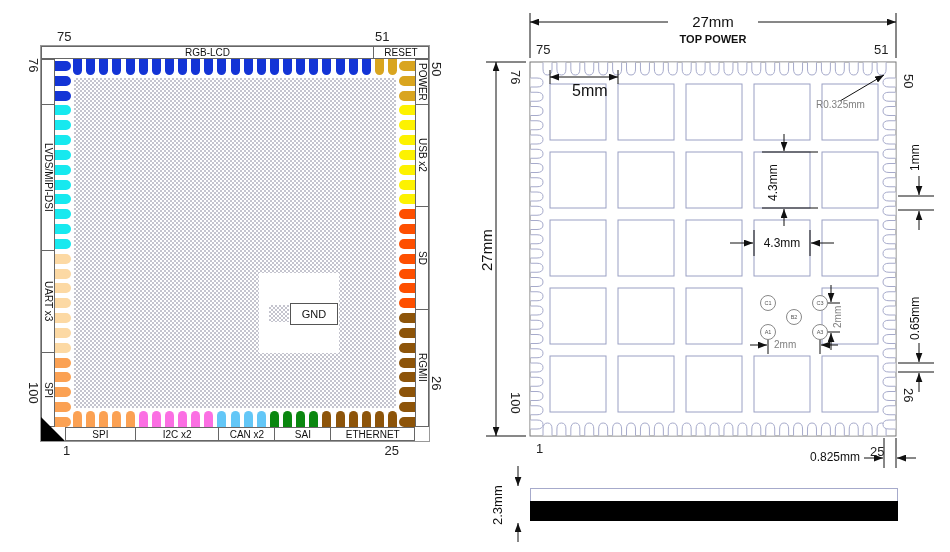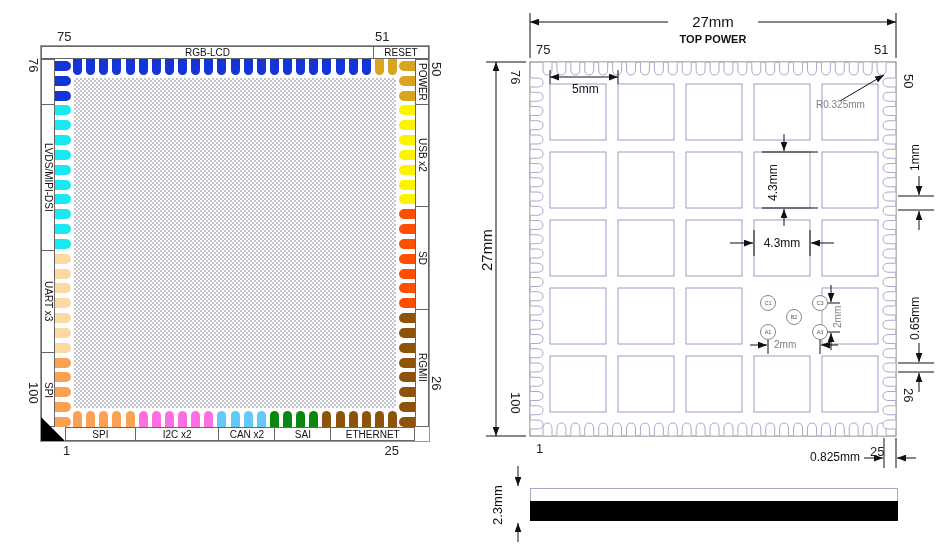--- a/index.html
+++ b/index.html
@@ -212,20 +212,24 @@
       <div class="pin pin-r" style="background: rgb(141, 84, 9);"></div>
       <div class="pin pin-r" style="background: rgb(141, 84, 9);"></div>
       <div class="pin pin-r" style="background: rgb(141, 84, 9);"></div>
       <div class="pin pin-r" style="background: rgb(141, 84, 9);"></div>
       <div class="pin pin-r" style="background: rgb(141, 84, 9);"></div>
       <div class="pin pin-r" style="background: rgb(141, 84, 9);"></div>
     </div>
 
   <div class="abs checker" style="left:33px;top:32px;width:322px;height:330px;"></div>
 
+  <div id="gnd-square" class="abs">
+    <div id="gnd-swatch" class="abs checker"></div>
+    <div id="gnd-box" class="abs">GND</div>
+  </div>
 
   <div id="pin1-triangle" class="abs"></div>
 </div>
 
 <div id="topview" class="abs">
   <svg id="tv-svg" width="472" height="552" viewBox="0 0 472 552">
     <defs>
       <marker id="arr" viewBox="0 0 8 6" refX="8" refY="3" markerWidth="9" markerHeight="7" orient="auto-start-reverse">
         <path d="M0,0 L8,3 L0,6 z" fill="#111"></path>
       </marker>
@@ -413,21 +417,21 @@
   <div class="dimlbl num" style="left:58px;top:42px;">75</div>
   <div class="dimlbl num" style="left:396px;top:42px;">51</div>
   <div class="dimlbl num" style="left:58px;top:441px;">1</div>
   <div class="dimlbl num" style="left:392px;top:444px;">25</div>
   <div class="dimlbl num vtext-down" style="left:30px;top:70px;">76</div>
   <div class="dimlbl num vtext-down" style="left:30px;top:392px;">100</div>
   <div class="dimlbl num vtext-down" style="left:423px;top:74px;">50</div>
   <div class="dimlbl num vtext-down" style="left:423px;top:388px;">26</div>
 
   <div class="dimlbl vtext-up" style="left:0px;top:207px;height:86px;font-size:15px;text-align:center;">27mm</div>
-  <div class="dimlbl" style="left:94px;top:82px;font-size:12px;">5mm</div>
+  <div class="dimlbl" style="left:94px;top:82px;font-size:16px;">5mm</div>
   <div class="dimlbl graytx" style="left:338px;top:99px;font-size:10px;">R0.325mm</div>
   <div class="dimlbl vtext-up" style="left:288px;top:156px;height:54px;font-size:12px;text-align:center;">4.3mm</div>
   <div class="dimlbl wbg" style="left:279px;top:236px;width:50px;text-align:center;font-size:12px;">4.3mm</div>
   <div class="dimlbl vtext-up" style="left:430px;top:140px;height:36px;font-size:12px;text-align:center;">1mm</div>
   <div class="dimlbl vtext-up" style="left:430px;top:294px;height:48px;font-size:12px;text-align:center;">0.65mm</div>
   <div class="dimlbl graytx vtext-up" style="left:354px;top:301px;height:32px;font-size:10px;text-align:center;">2mm</div>
   <div class="dimlbl graytx" style="left:296px;top:339px;font-size:10px;">2mm</div>
   <div class="dimlbl" style="left:300px;top:450px;width:82px;text-align:right;font-size:12px;">0.825mm</div>
   <div class="dimlbl vtext-up" style="left:12px;top:483px;height:44px;font-size:13px;text-align:center;">2.3mm</div>
 

